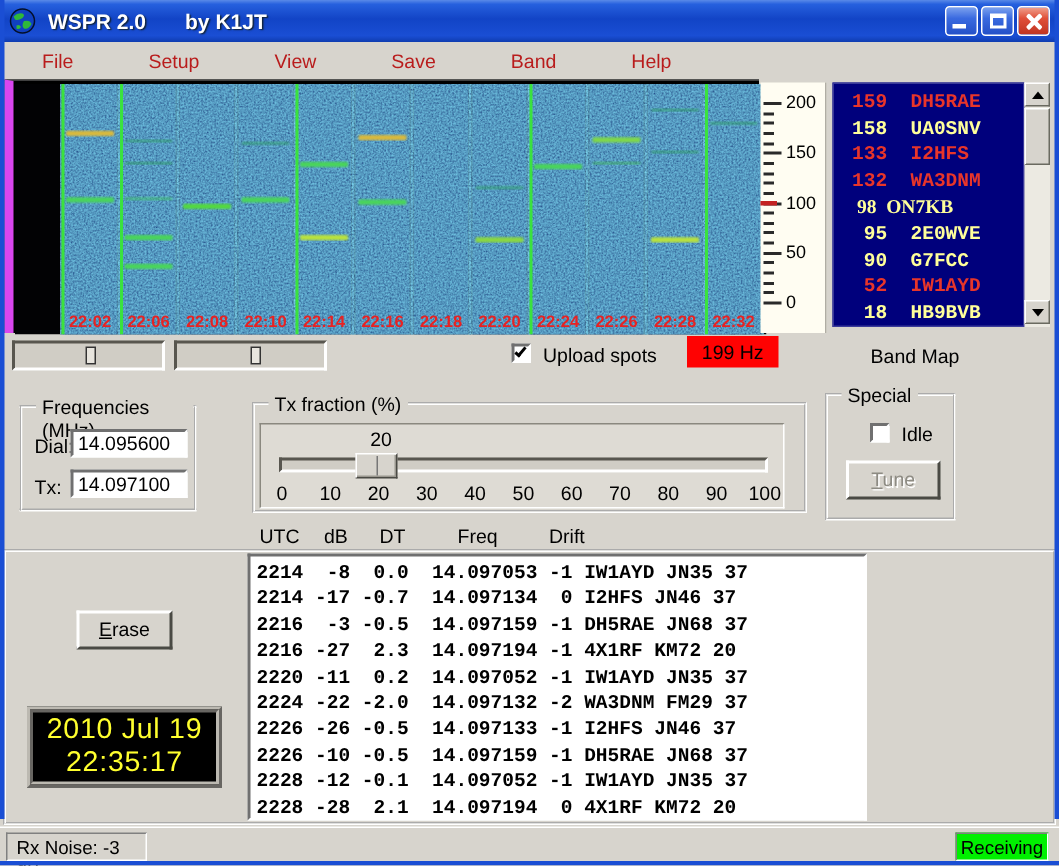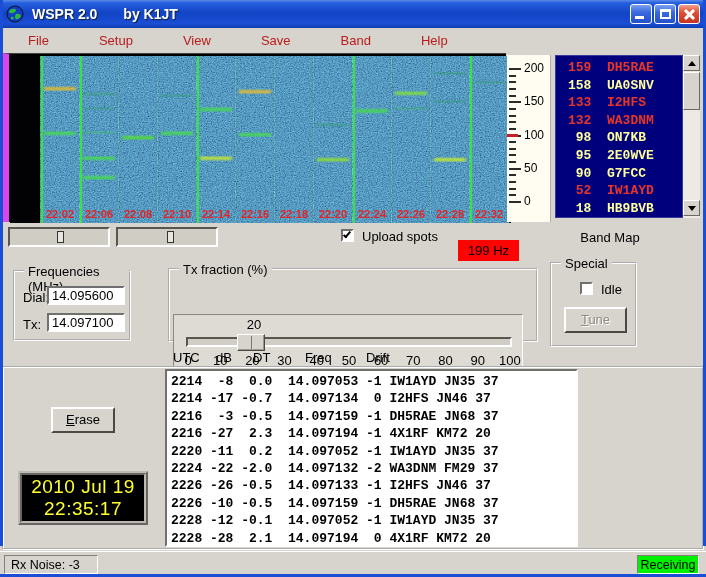--- a/index.html
+++ b/index.html
@@ -67,40 +67,40 @@
   .meter { position:absolute; top:227px; width:102px; height:20px; background:#d0cdc5;
     border:2px solid; border-color:#58564f #fff #fff #58564f; }
   .meter-thumb { position:absolute; top:2px; width:7px; height:12px; background:#e8e5de;
     border:1px solid #333; }
   .checkbox { position:absolute; width:13px; height:13px; background:#fff;
     border:2px solid; border-color:#707070 #fff #fff #707070; }
   .checkbox .chk { position:absolute; left:2px; top:-1px; width:4px; height:8px;
     border:solid #000; border-width:0 2px 2px 0; transform:rotate(40deg); }
   .cb-label { position:absolute; font-size:13px; color:#000; }
 
-  #freq-badge { position:absolute; left:458px; top:240px; width:61px; height:21px;
+  #freq-badge { position:absolute; left:458px; top:224px; width:61px; height:21px;
     background:#ff0202; color:#000; font-size:13px; display:flex; align-items:center;
     justify-content:center; }
   #bandmap-label { position:absolute; left:555px; top:230px; width:110px; text-align:center;
     font-size:13px; color:#000; }
 
   
   .groupbox { position:absolute; border:2px groove #fff; }
   .gb-caption { position:absolute; top:-8px; left:9px; background:#d7d4cd; padding:0 4px;
     font-size:13px; color:#000; }
 
   #grp-freq { left:13px; top:270px; width:118px; height:71px; }
   .fld-label { position:absolute; font-size:13px; color:#000; }
   .textbox { position:absolute; width:78px; height:19px; background:#fff;
     border:2px solid; border-color:#707070 #fff #fff #707070; font-size:13px;
     font-family:"Liberation Sans",sans-serif; padding:0 3px; color:#000; }
 
   #grp-txf { left:168px; top:268px; width:370px; height:74px; }
   #txf-panel { position:absolute; left:3px; top:12px; width:350px; height:57px;
-    background:#dedbd4; border:1px solid; border-color:#8a887f #fff #fff #8a887f;margin-top:32px; }
+    background:#dedbd4; border:1px solid; border-color:#8a887f #fff #fff #8a887f; }
   #txf-value { position:absolute; left:67px; top:2px; width:26px; text-align:center;
     font-size:13px; color:#000; }
   #txf-groove { position:absolute; left:12px; top:22px; width:326px; height:10px;
     background:#d0cdc5; border:2px solid; border-color:#58564f #fff #fff #58564f; }
   #txf-thumb { position:absolute; left:63px; top:19px; width:28px; height:17px;
     background:#d7d4cd; border:1px solid; border-color:#fff #4a4a44 #4a4a44 #fff;
     box-shadow:inset -1px -1px 0 #9a978f; }
   #txf-thumb::after { content:""; position:absolute; left:13px; top:1px; width:1px;
     height:13px; background:#777; }
   #txf-ticks { position:absolute; left:2px; top:38px; width:346px; display:flex;
@@ -291,21 +291,21 @@
       <div class="tick" style="top: 13px; width: 12px;"></div>
       <div class="tick-label" style="top: 6px;">200</div>
       <div id="scale-marker" style="top: 78.5px; background: rgb(196, 34, 34);"></div>
     </div>
 
   <div id="bandmap">
       <div class="bm-row" style="color: rgb(232, 53, 42);">159  DH5RAE</div>
       <div class="bm-row" style="color: rgb(255, 255, 154);">158  UA0SNV</div>
       <div class="bm-row" style="color: rgb(232, 53, 42);">133  I2HFS</div>
       <div class="bm-row" style="color: rgb(232, 53, 42);">132  WA3DNM</div>
-      <div class="bm-row" style="color: rgb(255, 255, 154);"> 98  ON7KB</div>
+      <div class="bm-row" style="color: rgb(255, 255, 154); font-family: Liberation Serif, serif;"> 98  ON7KB</div>
       <div class="bm-row" style="color: rgb(255, 255, 154); font-family: Liberation Mono, monospace;"> 95  2E0WVE</div>
       <div class="bm-row" style="color: rgb(255, 255, 154);"> 90  G7FCC</div>
       <div class="bm-row" style="color: rgb(232, 53, 42);"> 52  IW1AYD</div>
       <div class="bm-row" style="color: rgb(255, 255, 154);"> 18  HB9BVB</div>
     </div>
   <div id="bm-scrollbar">
     <div class="sb-btn" style="top:0">
         <div class="tri-up"></div>
       </div>
     <div id="sb-thumb"></div>

